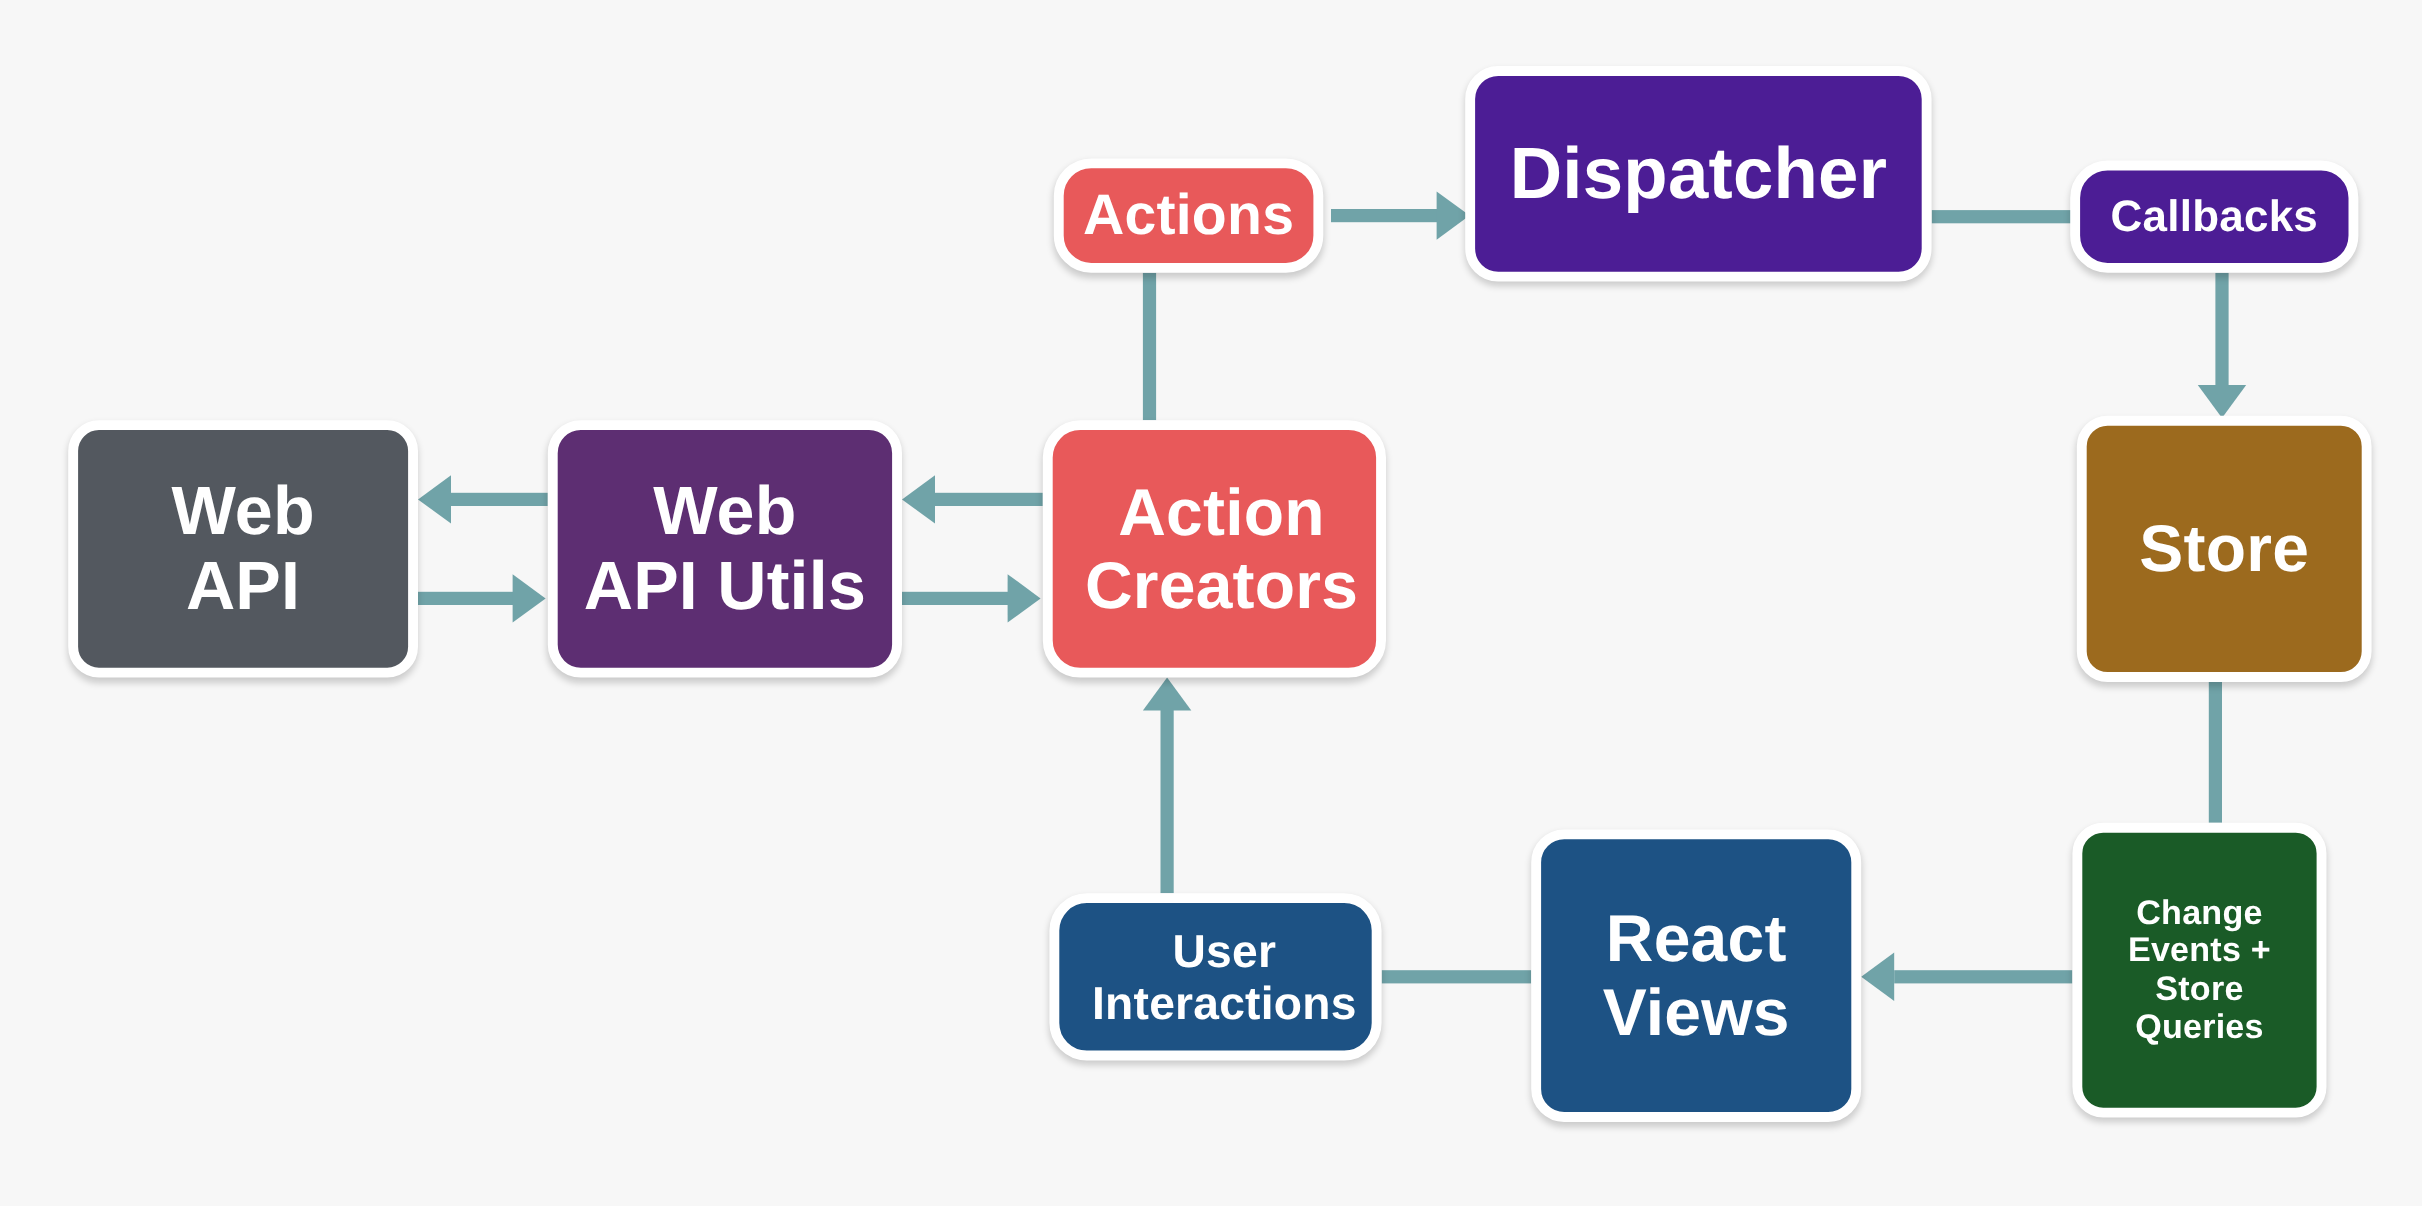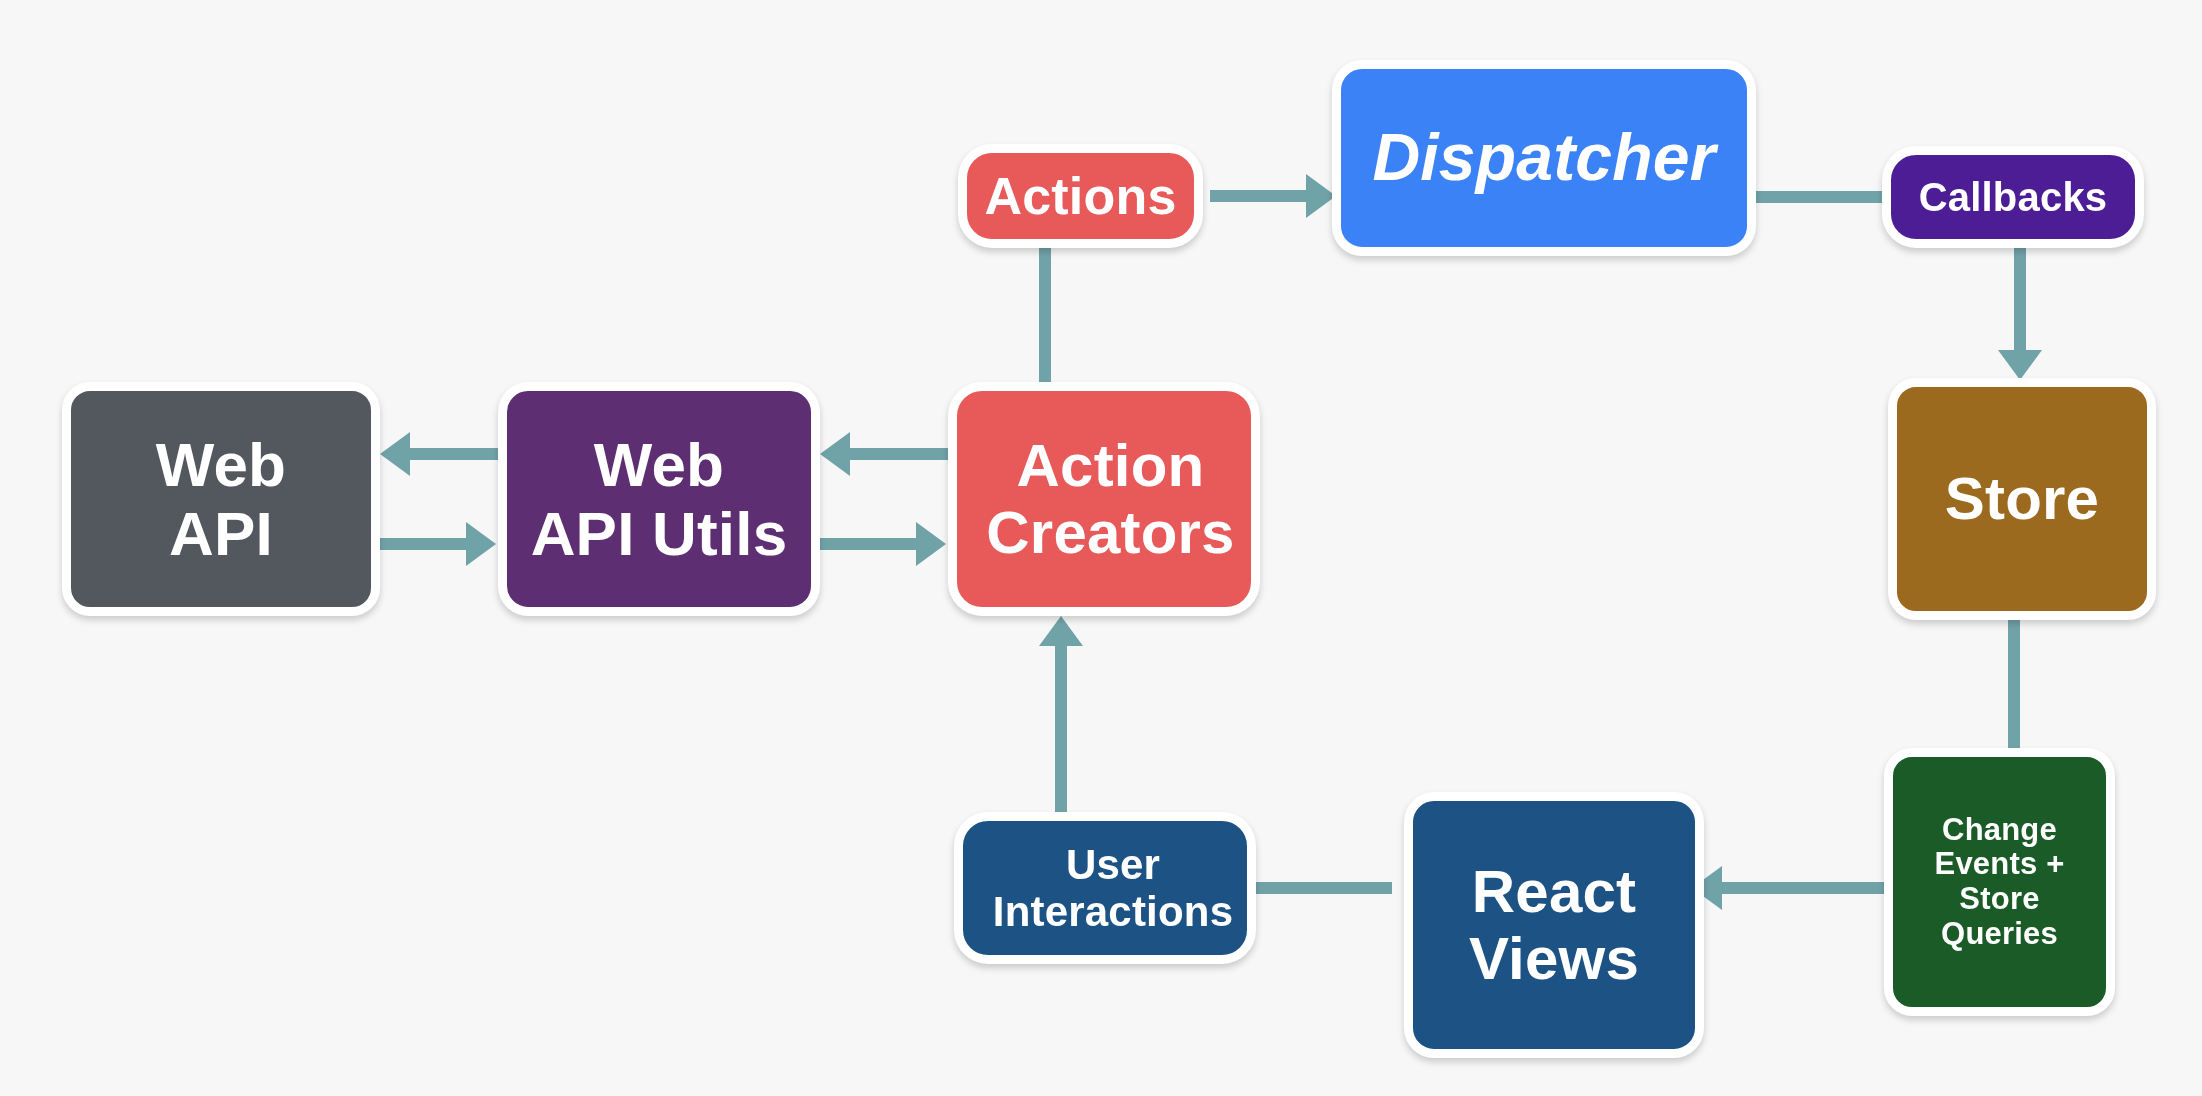--- a/index.html
+++ b/index.html
@@ -34,21 +34,21 @@
   }
 
   .n-webapi        { left: 62px;   top: 382px;  width: 318px;  height: 234px; border-radius: 28px; font-size: 62px; }
   .n-webapiutils   { left: 498px;  top: 382px;  width: 322px;  height: 234px; border-radius: 30px; font-size: 62px; }
   .n-actioncreators{ left: 948px;  top: 382px;  width: 312px;  height: 234px; border-radius: 34px; font-size: 60px; }
   .n-actions       { left: 958px;  top: 144px;  width: 245px;  height: 104px; border-radius: 34px; font-size: 52px; }
   .n-dispatcher    { left: 1332px; top: 60px;   width: 424px;  height: 196px; border-radius: 30px; font-size: 66px; }
   .n-callbacks     { left: 1882px; top: 146px;  width: 262px;  height: 102px; border-radius: 34px; font-size: 40px; }
   .n-store         { left: 1888px; top: 378px;  width: 268px;  height: 242px; border-radius: 28px; font-size: 60px; }
   .n-changeevents  { left: 1884px; top: 748px;  width: 231px;  height: 268px; border-radius: 28px; font-size: 31px; }
-  .n-reactviews    { left: 1392px; top: 792px;  width: 300px;  height: 266px; border-radius: 30px; font-size: 60px; margin-left: 12px; }
+  .n-reactviews    { left: 1392px; top: 754px;  width: 300px;  height: 266px; border-radius: 30px; font-size: 60px; }
   .n-userinteract  { left: 954px;  top: 812px;  width: 302px;  height: 152px; border-radius: 34px; font-size: 42px; }
 
   
   .edge {
     position: absolute;
   }
   .edge .shaft {
     position: absolute;
     background: #70a3a8;
   }
@@ -123,21 +123,21 @@
     <div class="head right" style="left: 86px; top: 0px; border-left-color: rgb(112, 163, 168);"></div>
   </div>
 
   <div class="node n-webapi" style="background: rgb(83, 88, 95);">Web
 API</div>
   <div class="node n-webapiutils" style="background: rgb(93, 46, 114);">Web
 API Utils</div>
   <div class="node n-actioncreators" style="background: rgb(232, 89, 90); padding-left: 13px;">Action
 Creators</div>
   <div class="node n-actions" style="background: rgb(232, 89, 90);">Actions</div>
-  <div class="node n-dispatcher" style="background: #3b82f6; font-style: italic;">Dispatcher</div>
+  <div class="node n-dispatcher" style="background: #4c1d95;">Dispatcher</div>
   <div class="node n-callbacks" style="background: #4c1d95;">Callbacks</div>
   <div class="node n-store" style="background: rgb(156, 106, 30);">Store</div>
   <div class="node n-changeevents" style="background: rgb(26, 91, 39);">Change
 Events +
 Store
 Queries</div>
   <div class="node n-reactviews" style="background: rgb(29, 82, 132);">React
 Views</div>
   <div class="node n-userinteract" style="background: rgb(29, 82, 132); padding-left: 16px;">User
 Interactions</div>

